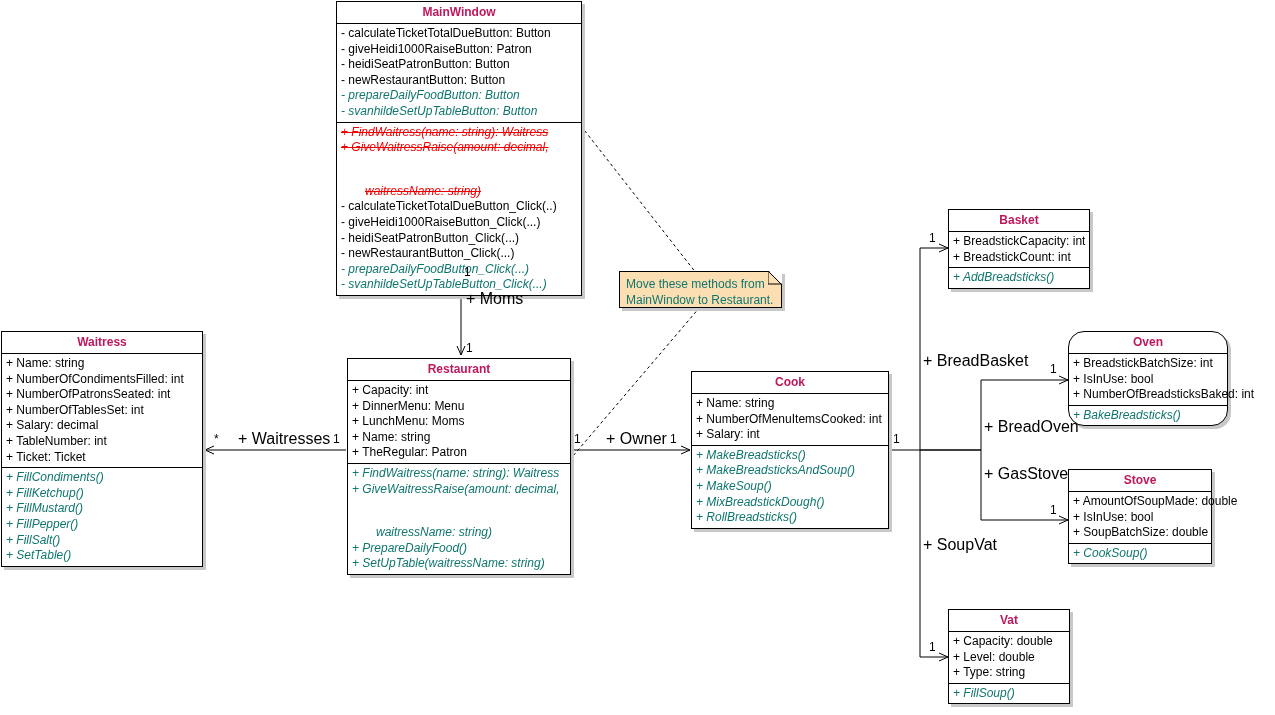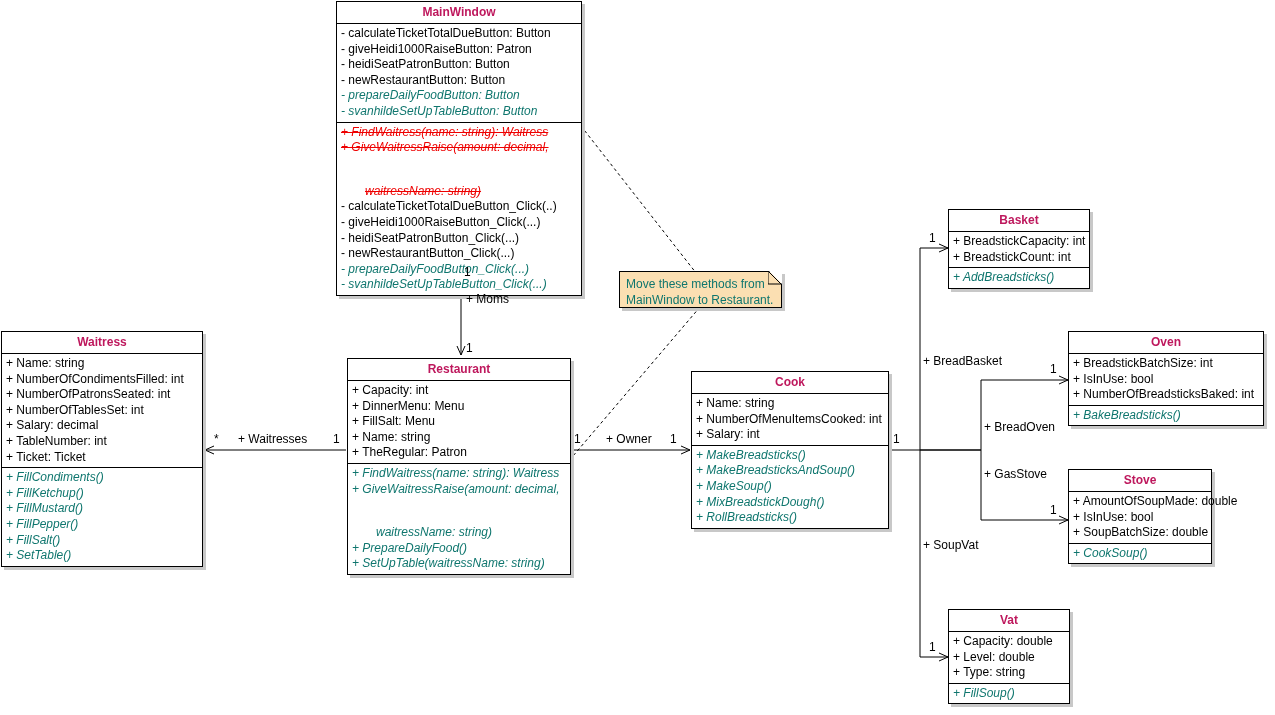--- a/index.html
+++ b/index.html
@@ -67,21 +67,21 @@
   }
   .uml-note .fold-line{
     position:absolute;right:-1px;top:-1px;width:14px;height:14px;
     pointer-events:none;
   }
   .note-text{position:relative;z-index:2;}
 
   
   .edge-label{
     position:absolute;
-    font-size:12px;
+    font-size:16px;
     line-height:14px;
     color:#000;
     white-space:nowrap;
     z-index:7;
   }
   .mult{
     position:absolute;
     font-size:12px;
     line-height:14px;
     color:#000;
@@ -180,21 +180,21 @@
       <div class="uml-row blue">+ FillSalt()</div>
       <div class="uml-row blue">+ SetTable()</div>
     </div>
   </div>
 
   <div class="uml-class" style="left:347px;top:358px;width:224px;">
     <div class="uml-title">Restaurant</div>
     <div class="uml-compartment">
       <div class="uml-row">+ Capacity: int</div>
       <div class="uml-row">+ DinnerMenu: Menu</div>
-      <div class="uml-row">+ FillSalt: Menu</div>
+      <div class="uml-row">+ LunchMenu: Moms</div>
       <div class="uml-row">+ Name: string</div>
       <div class="uml-row">+ TheRegular: Patron</div>
     </div>
     <div class="uml-compartment">
       <div class="uml-row blue">+ FindWaitress(name: string): Waitress</div>
       <div class="uml-row blue">+ GiveWaitressRaise(amount: decimal,</div>
       <div class="uml-row blue indent">waitressName: string)</div>
       <div class="uml-row blue">+ PrepareDailyFood()</div>
       <div class="uml-row blue">+ SetUpTable(waitressName: string)</div>
     </div>
@@ -220,21 +220,21 @@
     <div class="uml-title">Basket</div>
     <div class="uml-compartment">
       <div class="uml-row">+ BreadstickCapacity: int</div>
       <div class="uml-row">+ BreadstickCount: int</div>
     </div>
     <div class="uml-compartment">
       <div class="uml-row blue">+ AddBreadsticks()</div>
     </div>
   </div>
 
-  <div class="uml-class" style="left:1068px;top:331px;width:196px;">
+  <div class="uml-class" style="left:1068px;top:331px;width:160px;border-radius:16px;">
     <div class="uml-title">Oven</div>
     <div class="uml-compartment">
       <div class="uml-row">+ BreadstickBatchSize: int</div>
       <div class="uml-row">+ IsInUse: bool</div>
       <div class="uml-row">+ NumberOfBreadsticksBaked: int</div>
     </div>
     <div class="uml-compartment">
       <div class="uml-row blue">+ BakeBreadsticks()</div>
     </div>
   </div>

